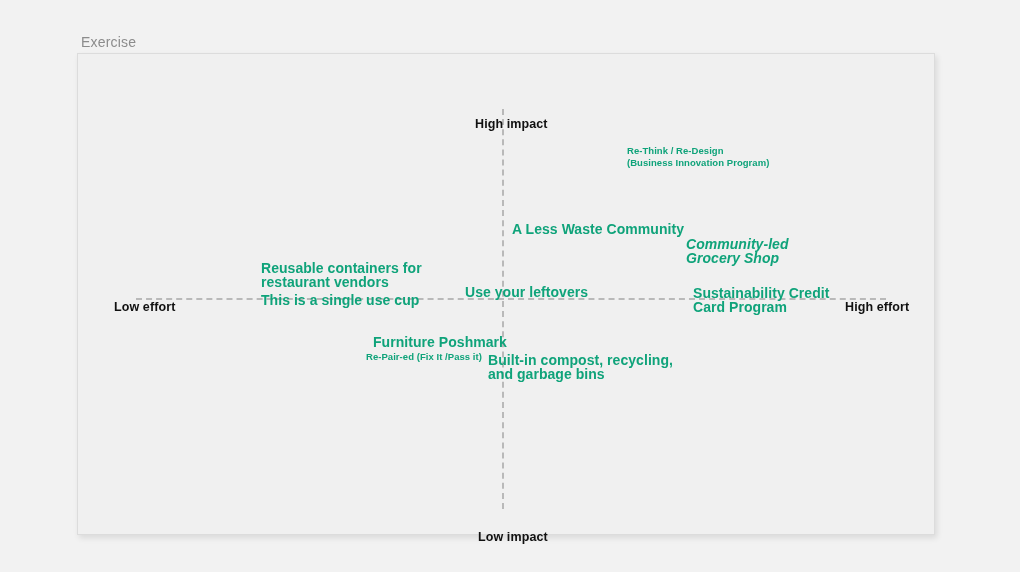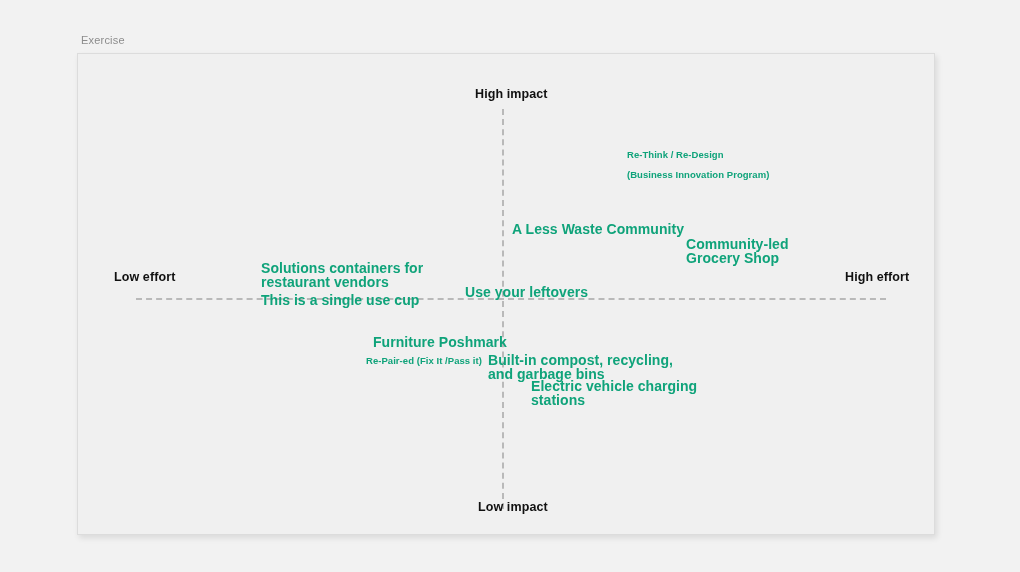--- a/index.html
+++ b/index.html
@@ -12,21 +12,21 @@
     height: 572px;
     font-family: "Liberation Sans", sans-serif;
     position: relative;
     overflow: hidden;
   }
 
   #caption {
     position: absolute;
     left: 81px;
     top: 34px;
-    font-size: 11px;
+    font-size: 14px;
     color: #8c8c8c;
     letter-spacing: 0.2px;
     font-family: "Liberation Sans", sans-serif;
   }
 
   #board {
     position: absolute;
     left: 77px;
     top: 53px;
     width: 858px;
@@ -56,44 +56,45 @@
   }
 
   
   .axis-label {
     position: absolute;
     font-size: 12.5px;
     font-weight: bold;
     color: #111111;
     white-space: nowrap;
     letter-spacing: 0.1px;
+    margin-top: 30px;
   }
   #lbl-high-impact { left: 397px; top: 33px; }
   #lbl-low-impact  { left: 400px; top: 446px; }
   #lbl-low-effort  { left: 36px;  top: 216px; }
   #lbl-high-effort { left: 767px; top: 216px; }
 
   
   .note {
     position: absolute;
     color: #0fa37a;
     font-weight: bold;
     font-size: 14px;
     line-height: 14px;
     white-space: pre-line;
     letter-spacing: 0.05px;
   }
   .note.small {
     font-size: 9.5px;
-    line-height: 20px;
+    line-height: 12px;
   }
 
   #note-rethink            { left: 549px; top: 91px;  }
   #note-less-waste         { left: 434px; top: 168px; }
-  #note-community-grocery  { left: 608px; top: 183px; }
+  #note-community-grocery  { left: 608px; top: 183px; font-style: italic; }
   #note-social-sharing     { left: 434px; top: 190px; }
   #note-reusable           { left: 183px; top: 207px; }
   #note-leftovers          { left: 387px; top: 231px; }
   #note-sustain-credit     { left: 615px; top: 232px; }
   #note-single-cup         { left: 183px; top: 239px; text-align: right; }
   #note-builtin-compost    { left: 410px; top: 258px; margin-top: 41px; }
   #note-furniture          { left: 289px; top: 281px; padding-left: 6px; }
   #note-repaired           { left: 288px; top: 297px; text-align: right; }
   #note-ev-charging        { left: 453px; top: 325px; }
 </style>
@@ -110,24 +111,24 @@
   <div class="axis-label" id="lbl-high-impact">High impact</div>
   <div class="axis-label" id="lbl-low-impact">Low impact</div>
   <div class="axis-label" id="lbl-low-effort">Low effort</div>
   <div class="axis-label" id="lbl-high-effort">High effort</div>
 
   <div class="note small" id="note-rethink">Re-Think / Re-Design
 (Business Innovation Program)</div>
   <div class="note" id="note-less-waste">A Less Waste Community</div>
   <div class="note" id="note-community-grocery">Community-led
 Grocery Shop</div>
-  <div class="note" id="note-reusable">Solutions containers for
+  <div class="note" id="note-reusable">Reusable containers for
 restaurant vendors</div>
   <div class="note" id="note-leftovers">Use your leftovers</div>
+  <div class="note" id="note-sustain-credit">Sustainability Credit
+Card Program</div>
   <div class="note" id="note-single-cup">This is a single use cup</div>
   <div class="note" id="note-builtin-compost">Built-in compost, recycling,
 and garbage bins</div>
   <div class="note" id="note-furniture">Furniture Poshmark</div>
   <div class="note small" id="note-repaired">Re-Pair-ed (Fix It /Pass it)</div>
-  <div class="note" id="note-ev-charging">Electric vehicle charging
-stations</div>
 
 </div>
 
 </body></html>

